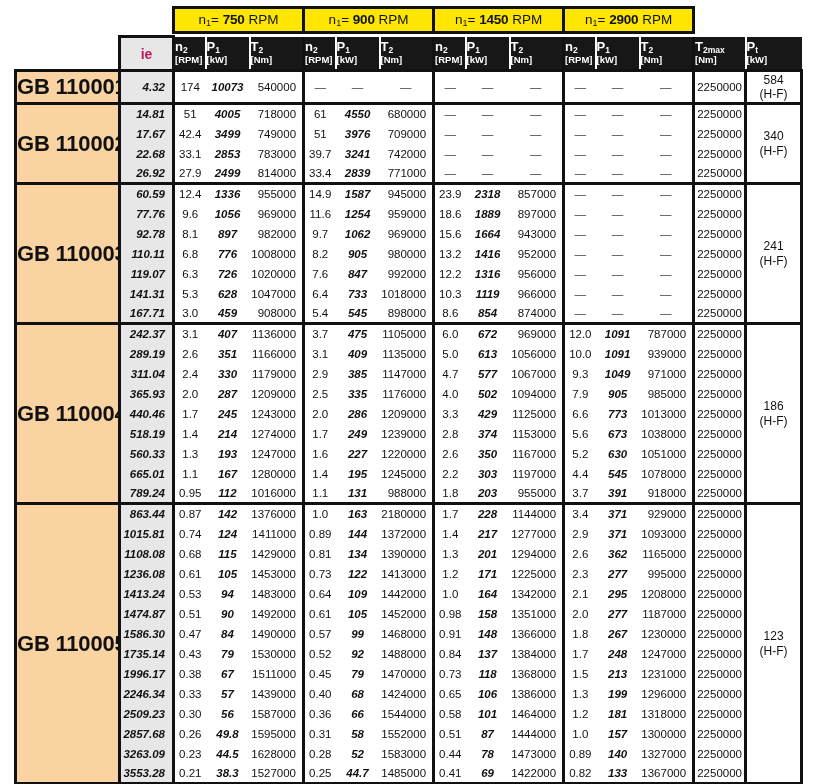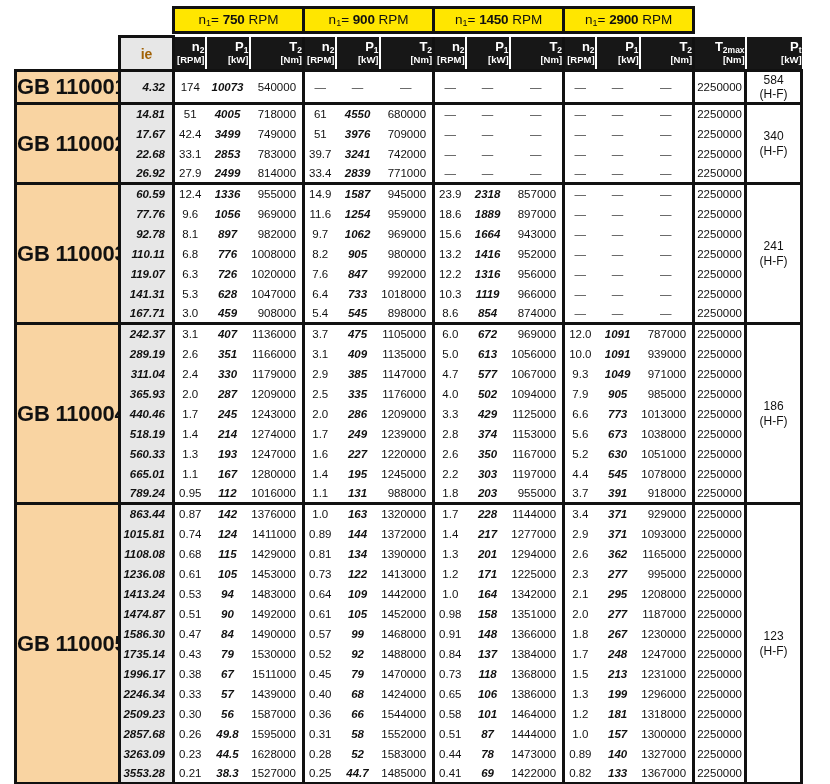--- a/index.html
+++ b/index.html
@@ -26,29 +26,29 @@
 
   
   .speed{
     background:#FFE600; border:3px solid #111;
     font-size:13.5px; font-weight:400; text-align:center; color:#111;
   }
   .speed sub{font-size:9px; vertical-align:-2px;}
   .speed b{font-weight:700; letter-spacing:-0.2px;}
 
   
-  .bh{ background:#171717; color:#fff; text-align:right; }
+  .bh{ background:#171717; color:#fff; text-align:left; }
   .bh .sym{font-size:13px; font-weight:700; line-height:1.1;}
   .bh .sym sub{font-size:8.5px; vertical-align:-2px;}
   .bh .unit{font-size:9.5px; font-weight:700; line-height:1.1;}
   .sep{border-left:2px solid #fff;}          
   .gsep{border-left:3px solid #111;}          
   .ieh{
     background:#E7E7E7; border:3px solid #111;
-    font-weight:700; font-size:14px; text-align:center; color:#a16207;
+    font-weight:700; font-size:14px; text-align:center; color:#be185d;
   }
 
   
   tbody td{font-size:11.5px;}
   .model{
     background:#F9D4A2; border:3px solid #111;
     font-weight:700; font-size:22px; text-align:center; letter-spacing:-0.2px;
   }
   .ie{
     background:#E7E7E7; border-left:3px solid #111; border-right:3px solid #111;
@@ -526,21 +526,21 @@
           <td class="t2max">2250000</td>
         </tr>
         <tr>
           <td class="model" rowspan="14">GB 110005</td>
           <td class="ie gt">863.44</td>
           <td class="n2 gl gt">0.87</td>
           <td class="p1 gt">142</td>
           <td class="t2 gt">1376000</td>
           <td class="n2 gl gt">1.0</td>
           <td class="p1 gt">163</td>
-          <td class="t2 gt">1320000</td>
+          <td class="t2 gt">2180000</td>
           <td class="n2 gl gt">1.7</td>
           <td class="p1 gt">228</td>
           <td class="t2 gt">1144000</td>
           <td class="n2 gl gt">3.4</td>
           <td class="p1 gt">371</td>
           <td class="t2 gt">929000</td>
           <td class="t2max gt">2250000</td>
           <td class="pt" rowspan="14">
             <div>123</div>
             <div>(H-F)</div>

